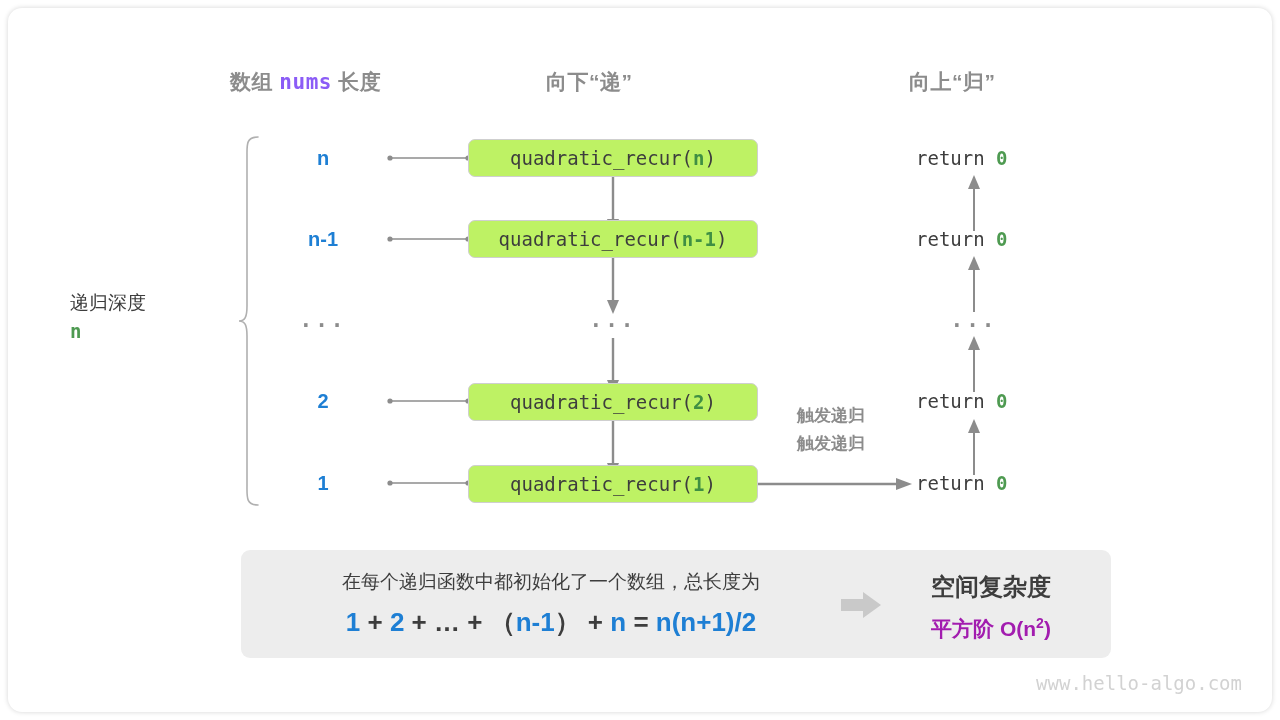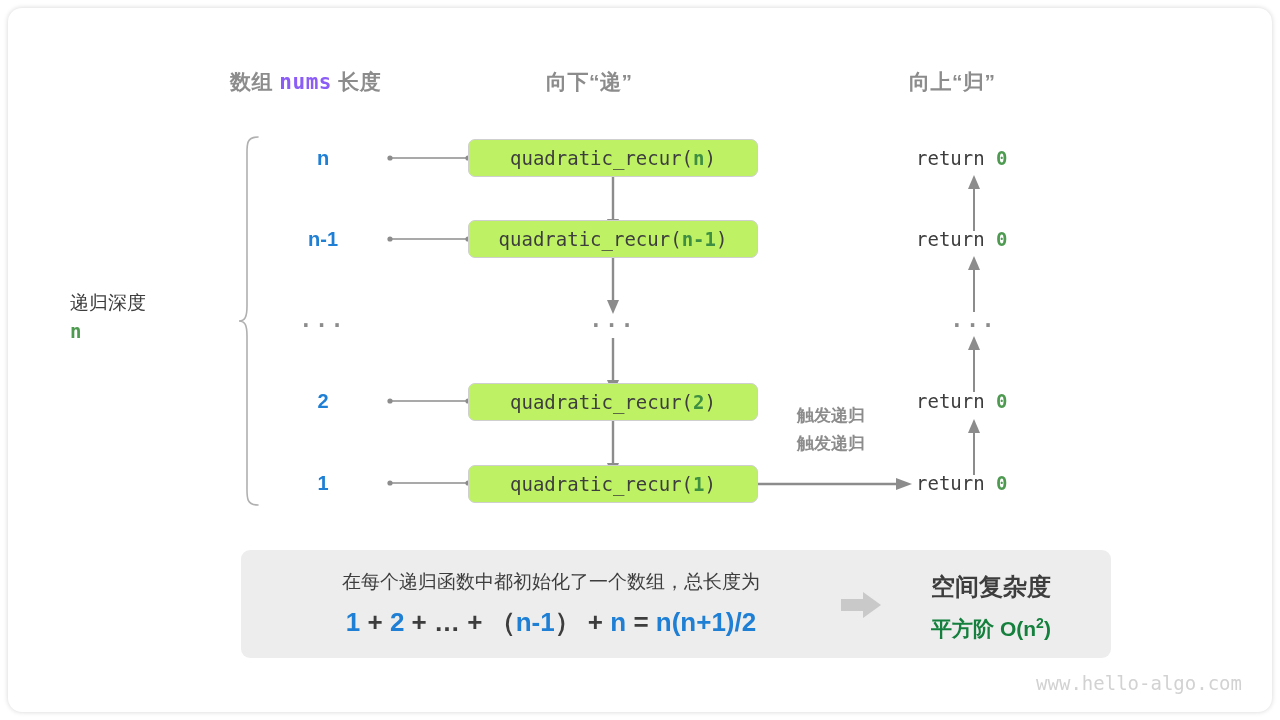--- a/index.html
+++ b/index.html
@@ -149,21 +149,21 @@
   .sum-title {
     font-size: 24px;
     font-weight: bold;
     color: #3d3d3d;
     white-space: nowrap;
     line-height: 1.95;
   }
   .sum-complexity {
     font-size: 21px;
     font-weight: bold;
-    color: #15803d;
+    color: #a21caf;
     white-space: nowrap;
     line-height: 1.7;
   }
   .sum-complexity sup { font-size: 14px; }
 
   
   .watermark {
     position: absolute;
     right: 30px;
     bottom: 18px;

